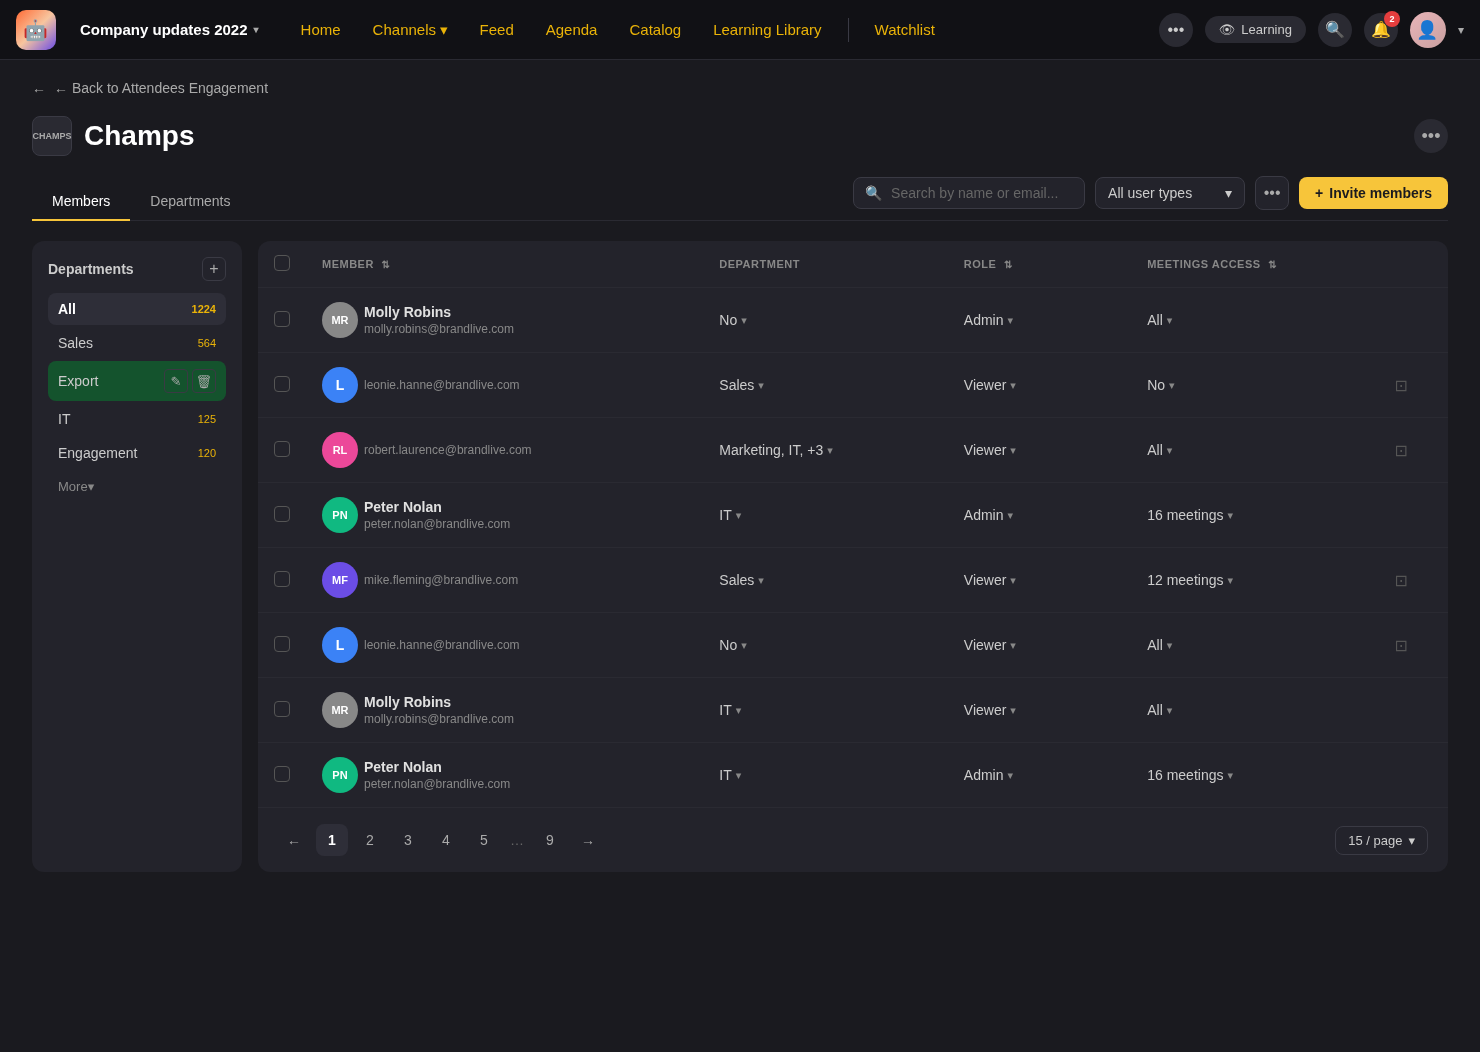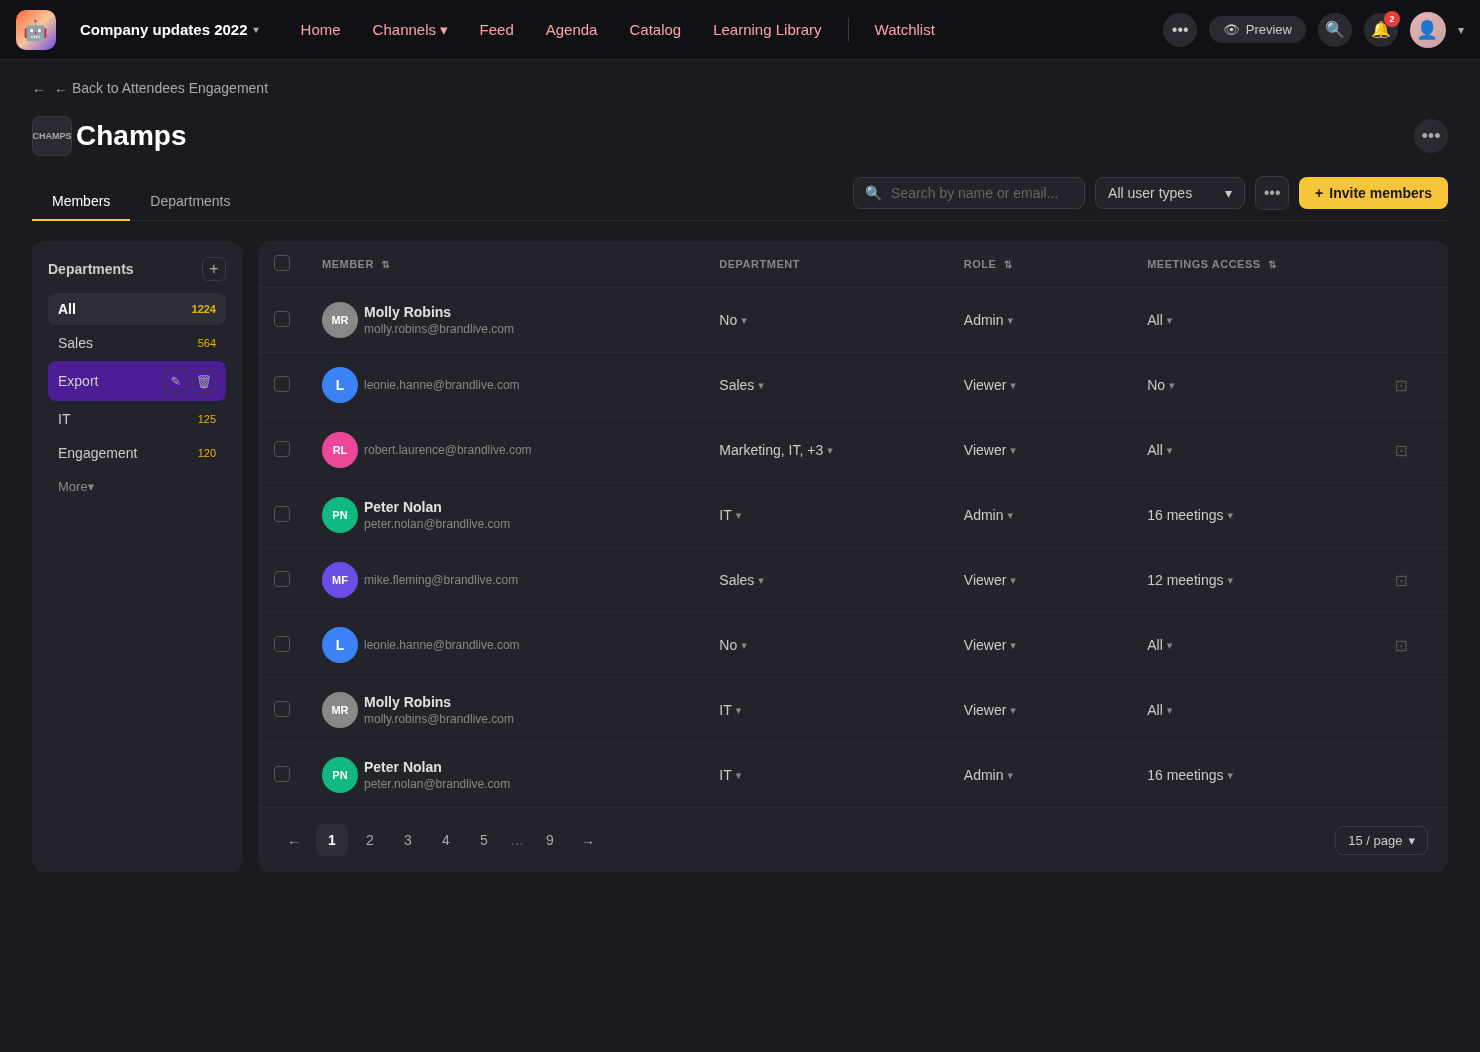--- a/index.html
+++ b/index.html
@@ -43,21 +43,21 @@
       padding: 4px 8px;
       border-radius: 6px;
       margin-right: 12px;
     }
     .chevron-icon { font-size: 10px; color: #aaa; }
     .nav-links {
       display: flex; align-items: center; gap: 4px;
       flex: 1;
     }
     .nav-link {
-      color: #fca5a5;
+      color: #eab308;
       font-size: 15px;
       padding: 6px 14px;
       border-radius: 6px;
       cursor: pointer;
       background: none; border: none;
       display: flex; align-items: center; gap: 4px;
       white-space: nowrap;
     }
     .nav-divider {
       width: 1px; height: 24px;
@@ -121,21 +121,21 @@
       font-size: 14px;
       background: none; border: none;
     }
 
     
     .group-header {
       display: flex; align-items: center; justify-content: space-between;
       margin-bottom: 20px;
     }
     .group-title-row {
-      display: flex; align-items: center; gap: 4px;
+      display: flex; align-items: center; gap: 12px;
     }
     .group-logo {
       width: 40px; height: 40px;
       border-radius: 8px;
       background: #2a2a32;
       display: flex; align-items: center; justify-content: center;
       font-size: 10px;
       color: #aaa;
       font-weight: 700;
       border: 1px solid #3a3a44;
@@ -266,21 +266,21 @@
       font-size: 14px;
       margin-bottom: 2px;
       position: relative;
     }
     .sidebar-item.active {
       background: #2e2e38;
       color: #fff;
       font-weight: 600;
     }
     .sidebar-item.export-hover {
-      background: #4c1d95;
+      background: #14532d;
     }
     .sidebar-item-name { flex: 1; }
     .sidebar-item-count { color: #eab308; font-size: 11px; }
     .sidebar-item-actions {
       display: flex; align-items: center; gap: 4px;
     }
     .sidebar-action-btn {
       width: 24px; height: 24px;
       border-radius: 4px;
       background: none;
@@ -441,21 +441,21 @@
     <div class="nav-divider"></div>
     <button class="nav-link">Watchlist</button>
   </div>
 
   <div class="nav-right">
     <button class="nav-icon-btn">
       <span>•••</span>
     </button>
     <button class="preview-btn">
       <span>👁</span>
-      <span>Preview</span>
+      <span>Learning</span>
     </button>
     <button class="nav-icon-btn">
       <span>🔍</span>
     </button>
     <button class="nav-icon-btn">
       <span>🔔</span>
       <span class="notification-badge">2</span>
     </button>
     <div class="user-avatar">
       <span>👤</span>

